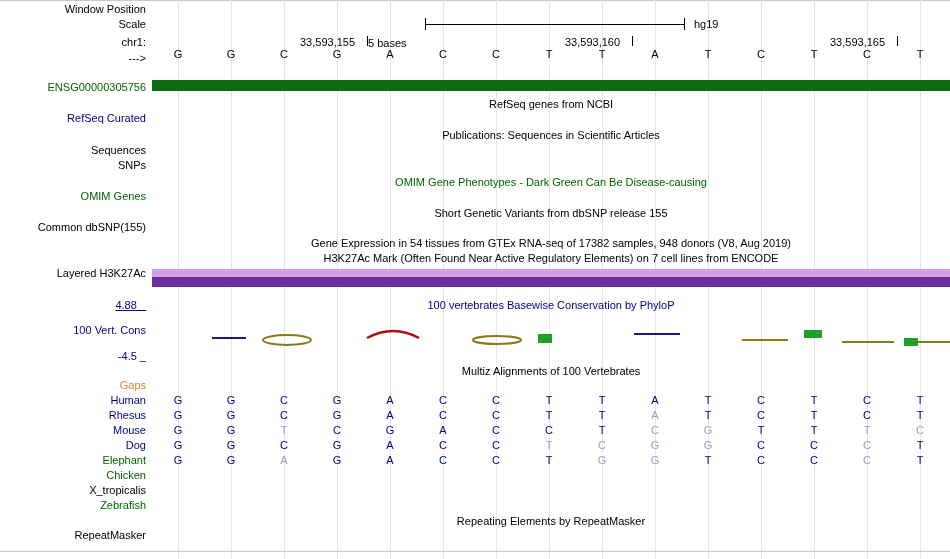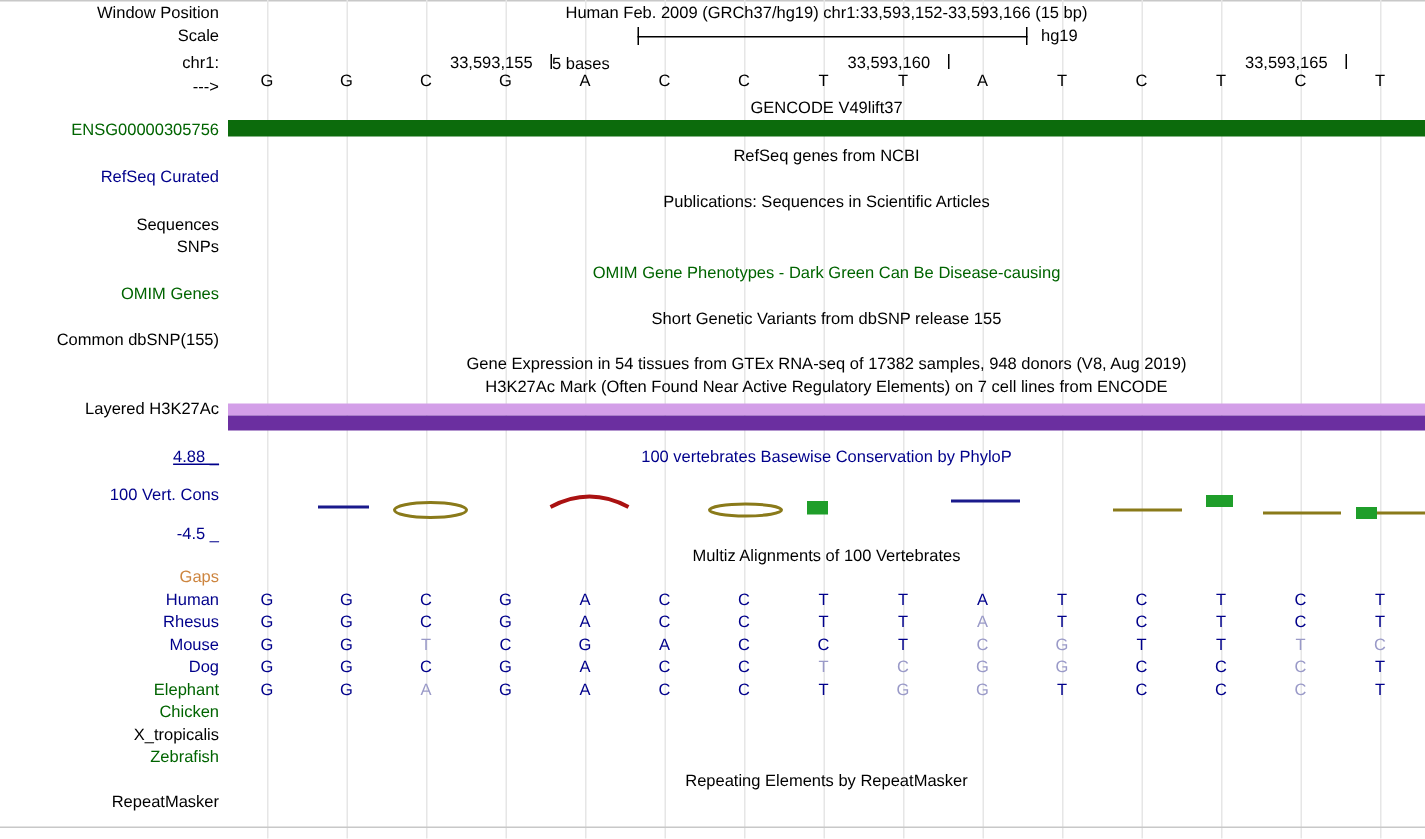--- a/index.html
+++ b/index.html
@@ -165,21 +165,20 @@
       <div class="gridline" style="left:397px;"></div>
       <div class="gridline" style="left:450px;"></div>
       <div class="gridline" style="left:503px;"></div>
       <div class="gridline" style="left:556px;"></div>
       <div class="gridline" style="left:609px;"></div>
       <div class="gridline" style="left:662px;"></div>
       <div class="gridline" style="left:715px;"></div>
       <div class="gridline" style="left:768px;"></div>
     </div>
 
-    <div class="center-text" style="top:3px;">Human Feb. 2009 (GRCh37/hg19)   chr1:33,593,152-33,593,166 (15 bp)</div>
 
     <div class="scalebar-label" style="left:216px; top:18px;margin-top:19px;">5 bases</div>
     <div class="ruler-line" style="left:273px; top:24px; width:260px;"></div>
     <div class="tick" style="left:273px; top:18px; height:12px;"></div>
     <div class="tick" style="left:532px; top:18px; height:12px;"></div>
     <div class="scalebar-label" style="left:542px; top:18px;">hg19</div>
 
     <div class="pos-label" style="left:148px; top:36px;">33,593,155</div>
     <div class="pos-tick" style="left:215px; top:36px;"></div>
 
@@ -198,21 +197,20 @@
     <div class="base" style="left:337px; top:48px;">C</div>
     <div class="base" style="left:390px; top:48px;">T</div>
     <div class="base" style="left:443px; top:48px;">T</div>
     <div class="base" style="left:496px; top:48px;">A</div>
     <div class="base" style="left:549px; top:48px;">T</div>
     <div class="base" style="left:602px; top:48px;">C</div>
     <div class="base" style="left:655px; top:48px;">T</div>
     <div class="base" style="left:708px; top:48px;">C</div>
     <div class="base" style="left:761px; top:48px;">T</div>
 
-    <div class="center-text" style="top:66px;">GENCODE V49lift37</div>
 
     <div class="center-text" style="top:98px;">RefSeq genes from NCBI</div>
 
     <div class="center-text" style="top:129px;">Publications: Sequences in Scientific Articles</div>
 
     <div class="center-text green" style="top:176px;">OMIM Gene Phenotypes - Dark Green Can Be Disease-causing</div>
 
     <div class="center-text" style="top:207px;">Short Genetic Variants from dbSNP release 155</div>
 
     <div class="center-text" style="top:237px;">Gene Expression in 54 tissues from GTEx RNA-seq of 17382 samples, 948 donors (V8, Aug 2019)</div>

